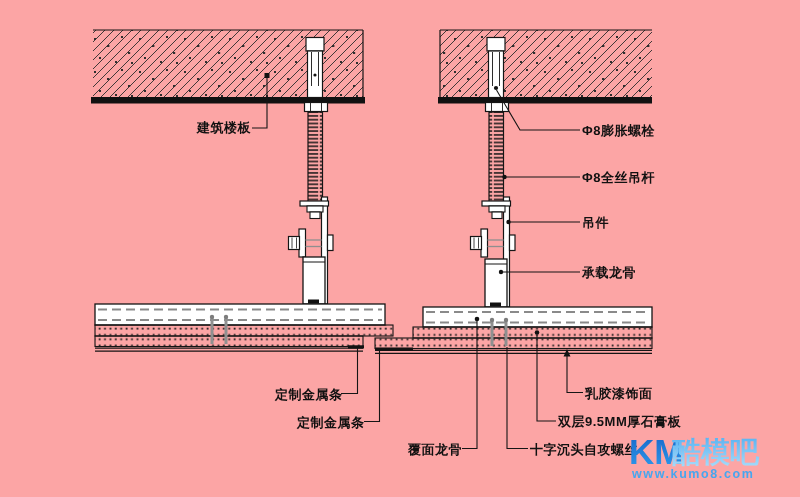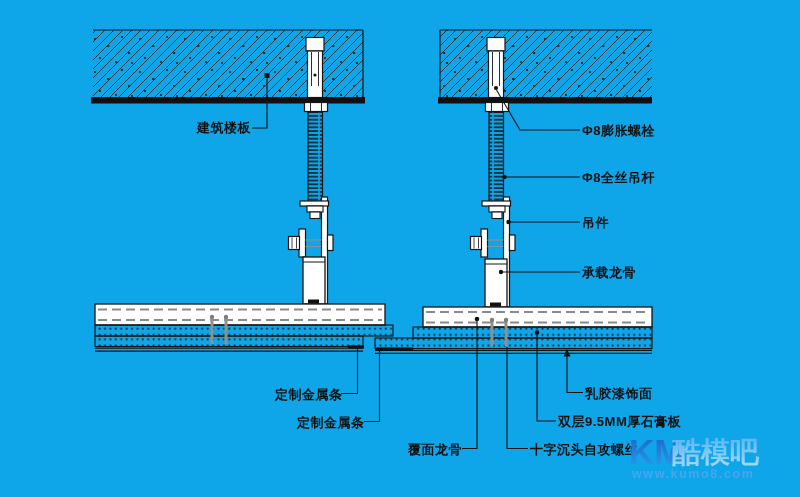--- a/index.html
+++ b/index.html
@@ -1,19 +1,19 @@
 <!DOCTYPE html>
 <html><head>
 <meta charset="utf-8">
 <style>
   html,body{margin:0;padding:0;background:#ffffff;}
   .canvas{
     position:relative;
     width:800px;height:497px;
-    background:#0ea5e9;
+    background:#fca5a5;
     overflow:hidden;
     font-family:"Liberation Sans", sans-serif;
   }
   svg{display:block;}
   .cad-label{
     font-family:"Liberation Sans", sans-serif;
     font-size:13px;
     font-weight:600;
     fill:#111111;
     letter-spacing:0.5px;

